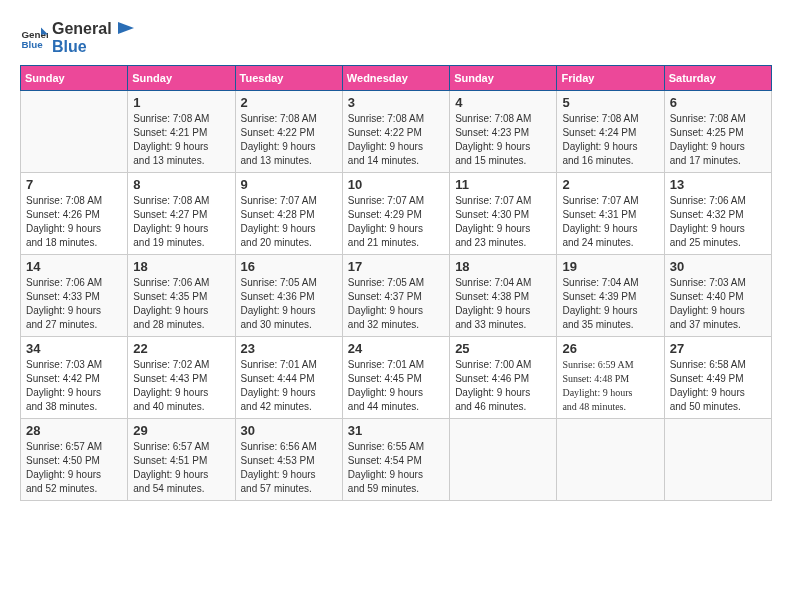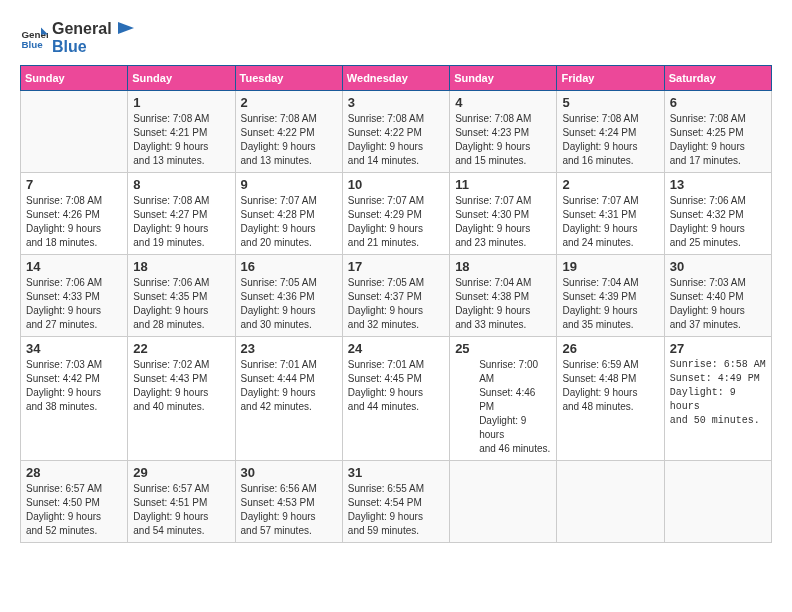--- a/index.html
+++ b/index.html
@@ -283,35 +283,35 @@
         </td>
         <td>
           <span class="day-number">24</span>
           <div class="cell-content" style="white-space: pre-line;">Sunrise: 7:01 AM
 Sunset: 4:45 PM
 Daylight: 9 hours
 and 44 minutes.</div>
         </td>
         <td>
           <span class="day-number">25</span>
-          <div class="cell-content" style="white-space: pre-line; margin-left: 24px;">Sunrise: 7:00 AM
+          <div class="cell-content" style="white-space: pre-line;">Sunrise: 7:00 AM
 Sunset: 4:46 PM
 Daylight: 9 hours
 and 46 minutes.</div>
         </td>
         <td>
           <span class="day-number">26</span>
-          <div class="cell-content" style="white-space: pre-line;">Sunrise: 6:59 AM
+          <div class="cell-content" style="white-space: pre-line; font-family: Liberation Serif, serif;">Sunrise: 6:59 AM
 Sunset: 4:48 PM
 Daylight: 9 hours
 and 48 minutes.</div>
         </td>
         <td>
           <span class="day-number">27</span>
-          <div class="cell-content" style="white-space: pre-line; font-family: Liberation Mono, monospace;">Sunrise: 6:58 AM
+          <div class="cell-content" style="white-space: pre-line;">Sunrise: 6:58 AM
 Sunset: 4:49 PM
 Daylight: 9 hours
 and 50 minutes.</div>
         </td>
       </tr>
       <tr>
         <td>
           <span class="day-number">28</span>
           <div class="cell-content" style="white-space: pre-line;">Sunrise: 6:57 AM
 Sunset: 4:50 PM

